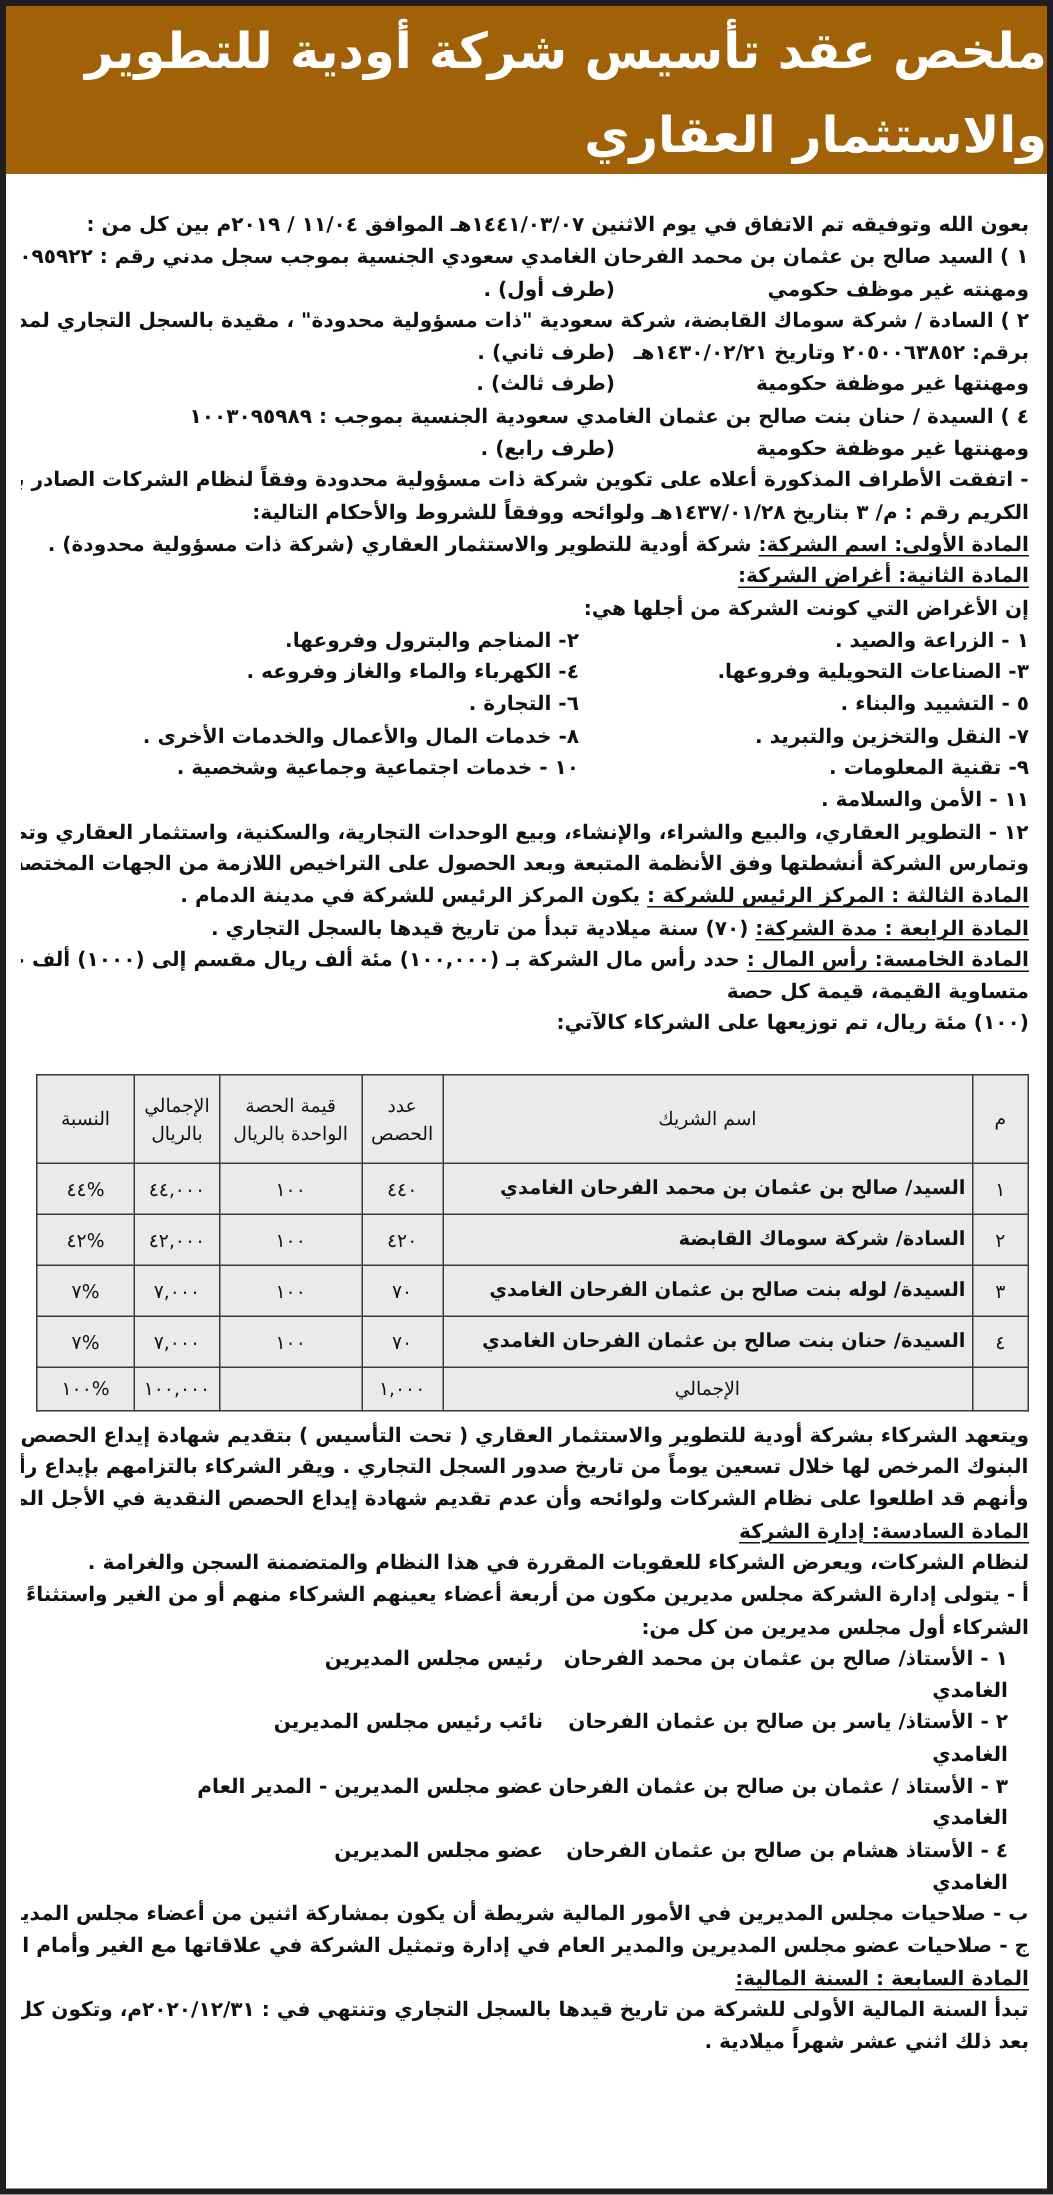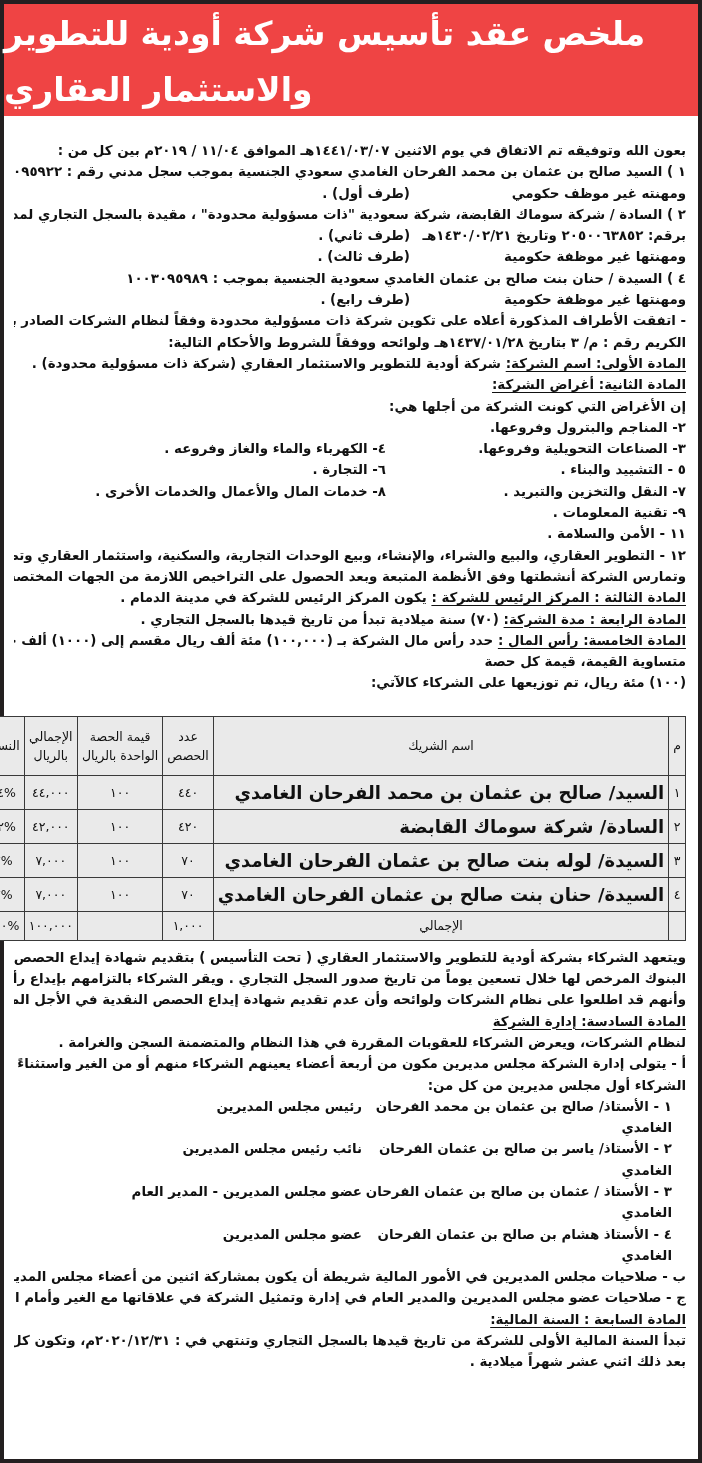--- a/index.html
+++ b/index.html
@@ -6,21 +6,21 @@
   body {
     width: 702px; height: 1463px; overflow: hidden;
     font-family: "DejaVu Sans", sans-serif;
   }
   .frame {
     position: absolute; left: 0; top: 0;
     width: 702px; height: 1463px; box-sizing: border-box;
     border: 4px solid #231f20; background: #fff;
   }
   .header {
-    background: #ef4444; color: #ffffff; text-align: left;
+    background: #a16207; color: #ffffff; text-align: right;
     height: 112px; box-sizing: border-box; padding-top: 2px;
   }
   .header .title {
     font-size: 33px; font-weight: bold; line-height: 56px; letter-spacing: 0;
   }
   .header .subtitle {
     font-size: 25px; font-weight: bold; line-height: 34px;
   }
   .content {
     direction: rtl; text-align: right;
@@ -41,21 +41,21 @@
   table.shares {
     direction: rtl; border-collapse: collapse;
     margin: 6px 0 6px 2px; width: 662px;
     font-size: 12.5px; background: #eaeaea;
   }
   table.shares td, table.shares th {
     border: 1.5px solid #3a3a3a; text-align: center; padding: 0 4px;
     height: 33px; white-space: nowrap;
   }
   table.shares th { font-weight: normal; height: 58px; line-height: 19px; font-size: 12.5px; }
-  table.shares td.name { text-align: right; font-weight: bold; font-size: 18px; }
+  table.shares td.name { text-align: right; font-weight: bold; font-size: 13px; }
   table.shares td.total-row { height: 28px; }
   table.shares td.num { font-weight: normal; }
 </style>
 </head>
 <body>
 
 <div class="frame">
   <div class="header">
     <div class="title">ملخص عقد تأسيس شركة أودية للتطوير والاستثمار العقاري</div>
     <div class="subtitle">(شركة ذات مسؤولية محدودة)</div>
@@ -86,36 +86,38 @@
 
     <p>- اتفقت الأطراف المذكورة أعلاه على تكوين شركة ذات مسؤولية محدودة وفقاً لنظام الشركات الصادر بالمرسوم الملكي</p>
     <p>الكريم رقم : م/ ٣ بتاريخ ١٤٣٧/٠١/٢٨هـ ولوائحه ووفقاً للشروط والأحكام التالية:</p>
 
     <p><span class="u">المادة الأولى: اسم الشركة:</span><span> شركة أودية للتطوير والاستثمار العقاري   (شركة ذات مسؤولية محدودة) .</span></p>
 
     <p><span class="u">المادة الثانية: أغراض الشركة:</span></p>
     <p>إن الأغراض التي كونت الشركة من أجلها هي:</p>
 
     <div class="row2">
+        <span class="c1">١ - الزراعة والصيد .</span>
         <span class="c2">٢- المناجم والبترول وفروعها.</span>
       </div>
     <div class="row2">
         <span class="c1">٣- الصناعات التحويلية وفروعها.</span>
         <span class="c2">٤- الكهرباء والماء والغاز وفروعه .</span>
       </div>
     <div class="row2">
         <span class="c1">٥ - التشييد والبناء .</span>
         <span class="c2">٦- التجارة .</span>
       </div>
     <div class="row2">
         <span class="c1">٧- النقل والتخزين والتبريد .</span>
         <span class="c2">٨- خدمات المال والأعمال والخدمات الأخرى .</span>
       </div>
     <div class="row2">
         <span class="c1">٩- تقنية المعلومات .</span>
+        <span class="c2">١٠ - خدمات اجتماعية وجماعية وشخصية .</span>
       </div>
     <div class="row2">
         <span class="c1">١١ - الأمن والسلامة .</span>
         <span class="c2"></span>
       </div>
 
     <p>١٢ - التطوير العقاري، والبيع والشراء، والإنشاء، وبيع الوحدات التجارية، والسكنية، واستثمار العقاري وتطويره .</p>
     <p>وتمارس الشركة أنشطتها وفق الأنظمة المتبعة وبعد الحصول على التراخيص اللازمة من الجهات المختصة إن وجدت .</p>
 
     <p><span class="u">المادة الثالثة : المركز الرئيس للشركة :</span><span> يكون المركز الرئيس للشركة في مدينة الدمام .</span></p>

